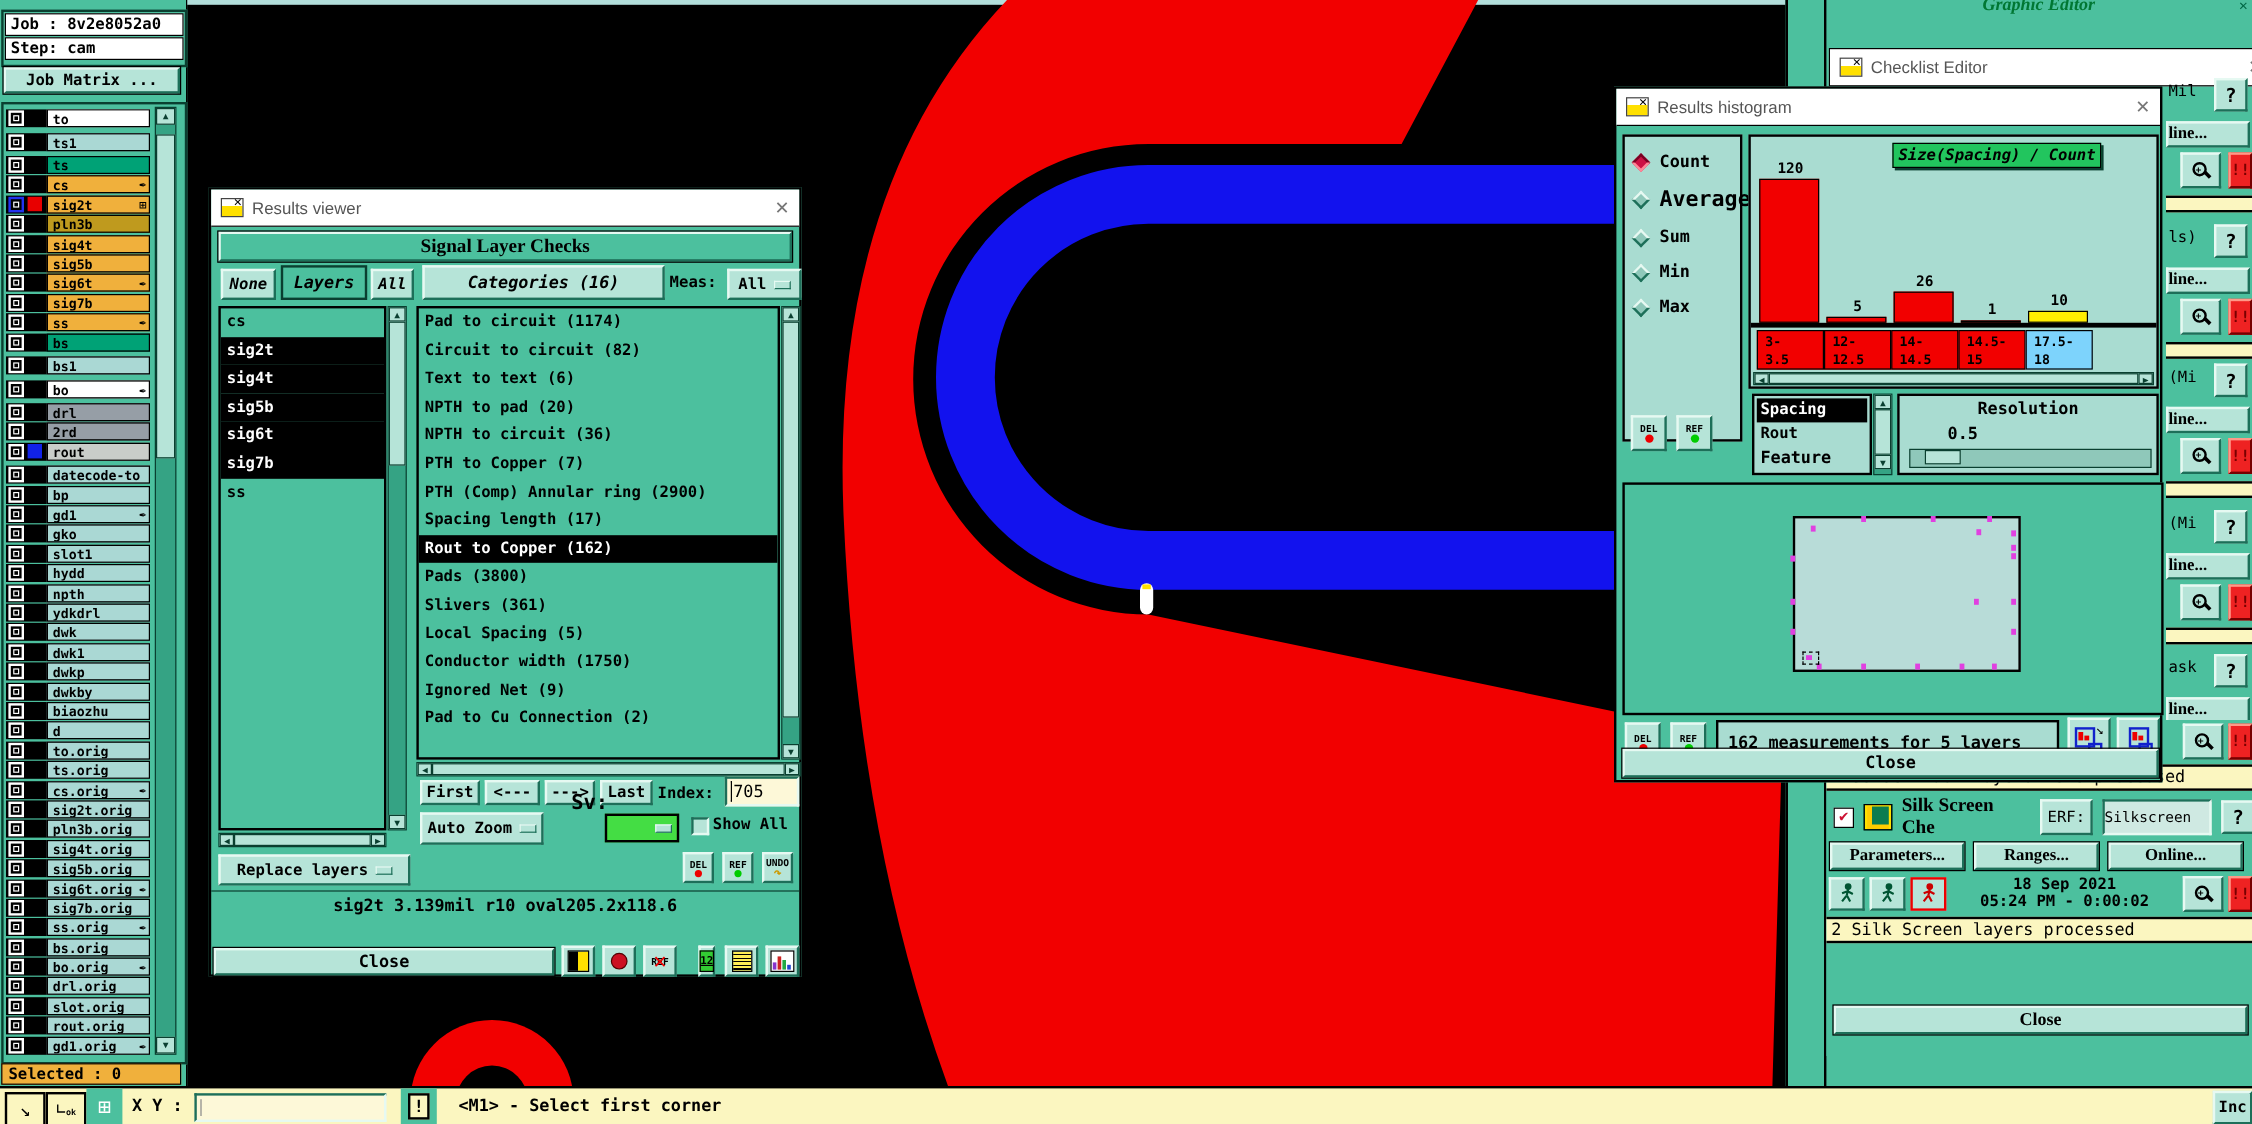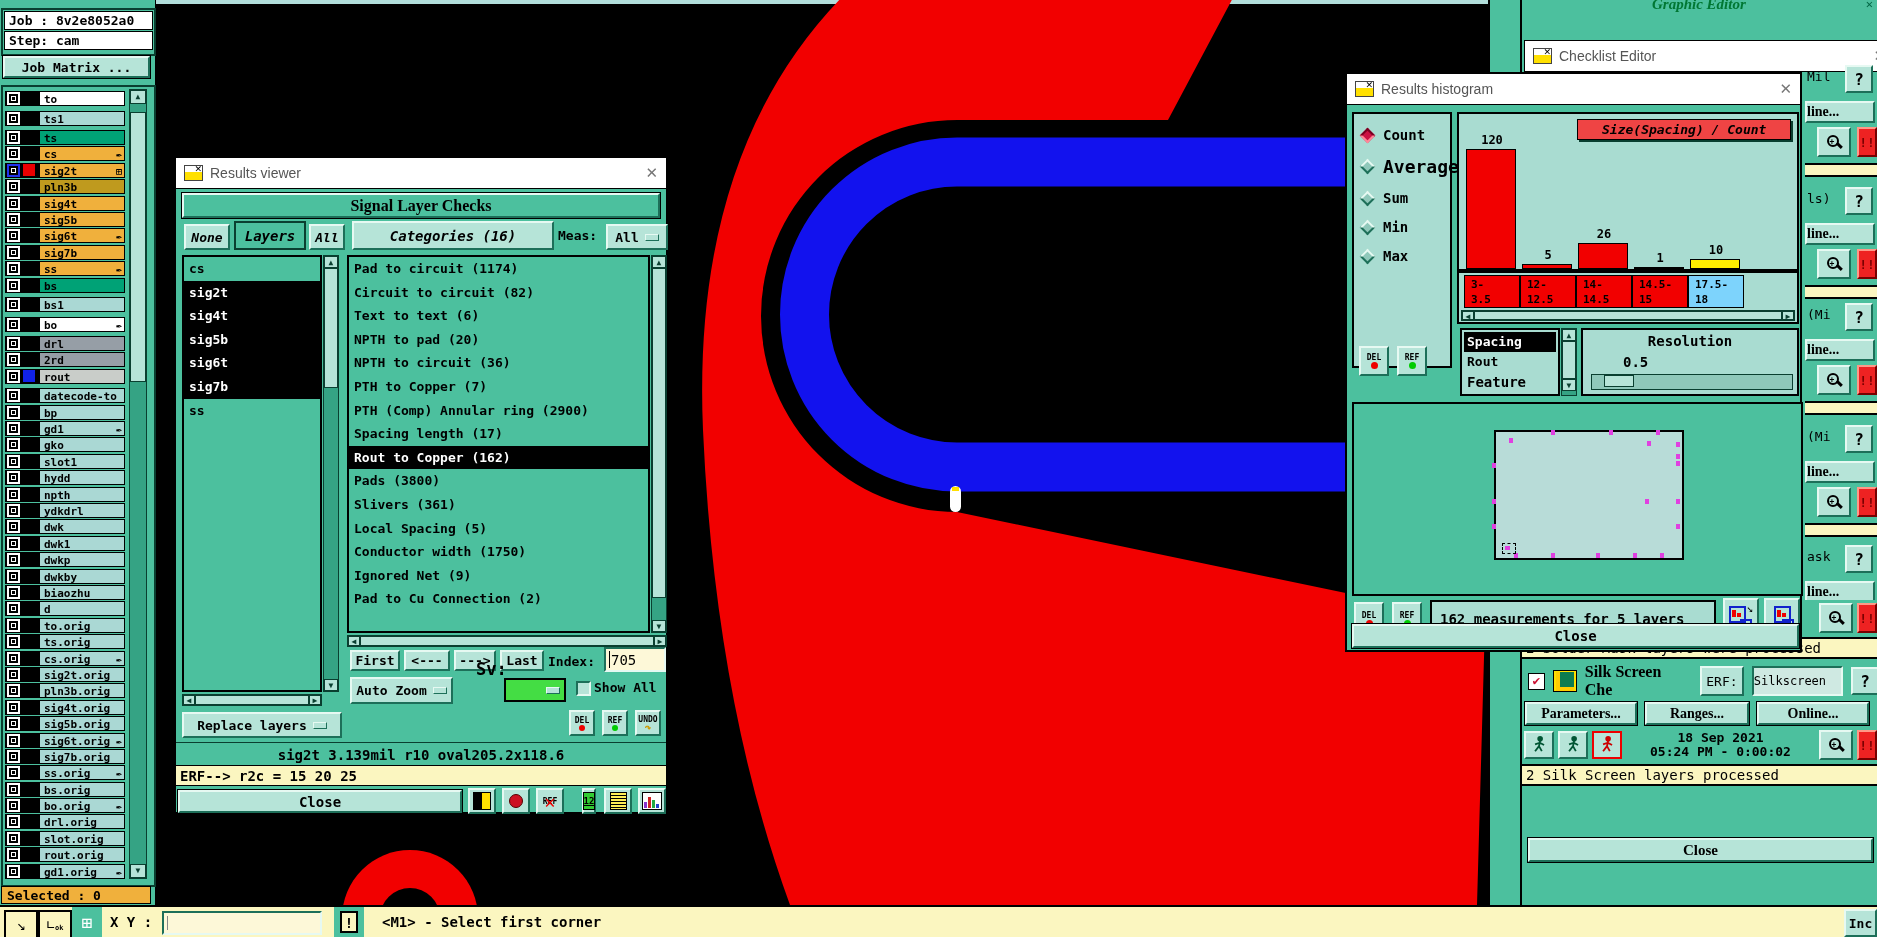--- a/index.html
+++ b/index.html
@@ -644,21 +644,21 @@
     <div class="abs delref btn" style="left:12px;top:272px;width:30px;height:30px;">
       <span>DEL</span>
       <span class="dot" style="background:#e00;"></span>
     </div>
     <div class="abs delref btn" style="left:50px;top:272px;width:30px;height:30px;">
       <span>REF</span>
       <span class="dot" style="background:#0c0;"></span>
     </div>
 
     <div class="abs panel" style="left:110px;top:38px;width:342px;height:212px;background:#a9dcd1;">
-      <div class="abs b i mono" style="left:118px;top:5px;padding:2px 24px;background:#ef4444;border:1px solid #000;font-size:13px;box-shadow:2px 2px 0 #0a3f30;">Size(Spacing) / Count</div>
+      <div class="abs b i mono" style="left:118px;top:5px;padding:2px 4px;background:#22c55e;border:1px solid #000;font-size:13px;box-shadow:2px 2px 0 #0a3f30;">Size(Spacing) / Count</div>
       <div class="abs" id="hist-bars" style="left:2px;top:0;width:300px;height:155px;">
           <div style="position: absolute; left: 5px; bottom: 0px; width: 50px; height: 120px; background: rgb(242, 0, 0); border: 1px solid rgb(0, 0, 0); box-sizing: border-box;"></div>
           <div class="bar-val" style="left: 3px; bottom: 122px;">120</div>
           <div style="position: absolute; left: 61px; bottom: 0px; width: 50px; height: 5px; background: rgb(242, 0, 0); border: 1px solid rgb(0, 0, 0); box-sizing: border-box;"></div>
           <div class="bar-val" style="left: 59px; bottom: 7px;">5</div>
           <div style="position: absolute; left: 117px; bottom: 0px; width: 50px; height: 26px; background: rgb(242, 0, 0); border: 1px solid rgb(0, 0, 0); box-sizing: border-box;"></div>
           <div class="bar-val" style="left: 115px; bottom: 28px;">26</div>
           <div style="position: absolute; left: 173px; bottom: 0px; width: 50px; height: 2px; background: rgb(242, 0, 0); border: 1px solid rgb(0, 0, 0); box-sizing: border-box;"></div>
           <div class="bar-val" style="left: 171px; bottom: 4px;">1</div>
           <div style="position: absolute; left: 229px; bottom: 0px; width: 50px; height: 10px; background: rgb(255, 238, 0); border: 1px solid rgb(0, 0, 0); box-sizing: border-box;"></div>
@@ -853,21 +853,20 @@
       <div class="abs delref btn" style="left:426px;top:522px;width:26px;height:26px;">
         <span>REF</span>
         <span class="dot" style="background:#0c0;width:6px;height:6px;"></span>
       </div>
       <div class="abs delref btn" style="left:459px;top:522px;width:26px;height:26px;">
         <span>UNDO</span>
         <span style="color:#cc9900;font-size:11px;line-height:8px;">↷</span>
       </div>
 
       <div class="abs b mono" style="left:0;top:554px;width:490px;height:23px;display:flex;align-items:center;justify-content:center;font-size:14px;border-top:1px solid #0a3f30;">sig2t 3.139mil  r10  oval205.2x118.6</div>
-      <div class="abs b mono" style="left:0;top:577px;width:490px;height:21px;background:#fbf6c0;border-top:1px solid #000;border-bottom:1px solid #000;display:flex;align-items:center;padding-left:4px;font-size:14px;box-sizing:border-box;">ERF--&gt; r2c = 15 20 25</div>
 
       <div class="abs btn obtn b mono" style="left:2px;top:602px;width:284px;height:23px;font-size:14px;">Close</div>
       <div class="abs btn" style="left:292px;top:600px;width:28px;height:26px;">
         <span style="width:16px;height:16px;background:linear-gradient(90deg,#000 48%,#ffe000 48%);border:1px solid #000;"></span>
       </div>
       <div class="abs btn" style="left:326px;top:600px;width:28px;height:26px;">
         <span style="width:12px;height:12px;border-radius:50%;background:#cc1122;border:1px solid #550000;"></span>
       </div>
       <div class="abs btn" style="left:360px;top:600px;width:28px;height:26px;position:relative;">
         <span style="font-size:8px;font-weight:bold;">REF</span>

